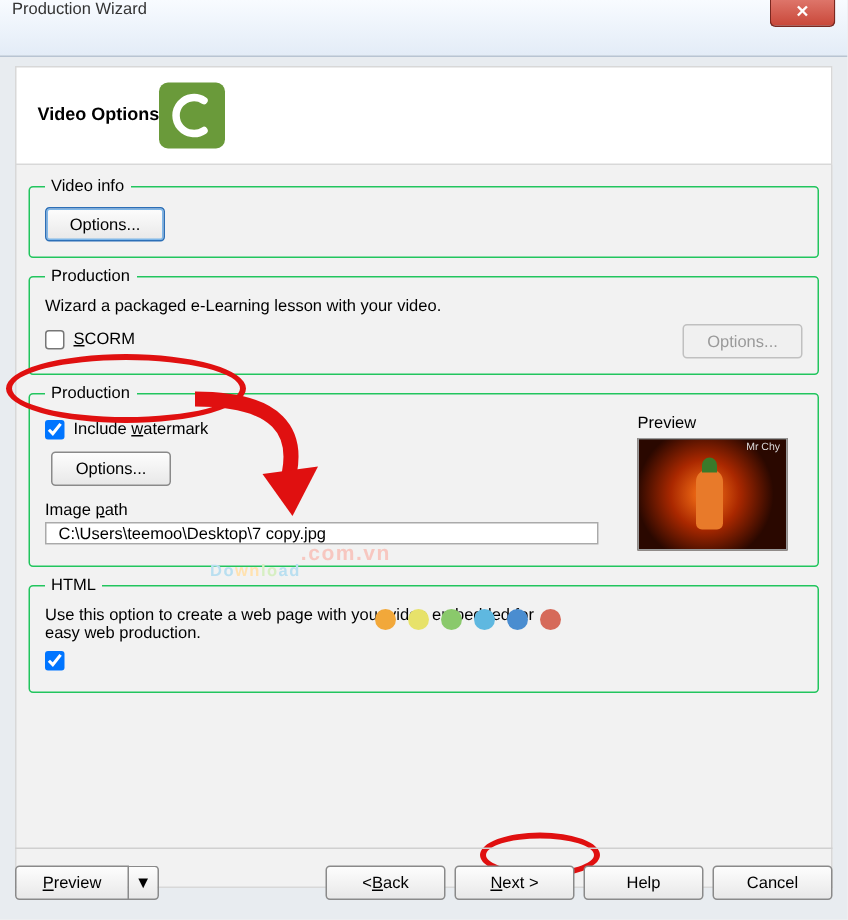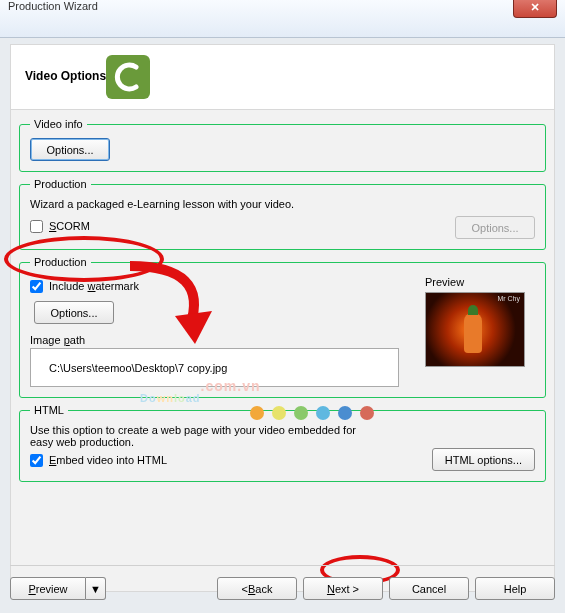--- a/index.html
+++ b/index.html
@@ -34,32 +34,32 @@
 .watermark-fs { display: flex; gap: 26px; }
 .wm-left { flex: 1; }
 .wm-right { width: 110px; }
 .wm-right .prev-label { margin-bottom: 4px; }
 .preview-img { width: 100px; height: 75px; border: 1px solid #999; background: #1a0800; position: relative; overflow: hidden; }
 .preview-img .glow { position: absolute; inset: 0; background: radial-gradient(circle at 45% 50%, #ff7a1a 0%, #aa2800 35%, #2a0800 70%); }
 .carrot { position: absolute; left: 38px; top: 20px; width: 18px; height: 40px; background: #e87a2a; border-radius: 8px 8px 4px 4px; }
 .carrot::before { content:""; position:absolute; top:-8px; left:4px; width:10px; height:10px; background:#3a7a2a; border-radius:50% 50% 0 0; }
 .mc { position: absolute; top: 2px; right: 4px; color: #ddd; font-size: 7px; }
 
-.path-input { width: 100%; height: 39px; border: 1px solid #aaa; background: #fff; padding: 2px 18px; margin-top: 2px; }
+.path-input { width: 100%; height: 15px; border: 1px solid #aaa; background: #fff; padding: 2px 8px; margin-top: 2px; }
 
 .red-ellipse { position: absolute; border: 4px solid #e01010; border-radius: 50%; pointer-events: none; }
 .ell1 { left: 4px; top: 236px; width: 160px; height: 46px; }
 .ell2 { left: 320px; top: 555px; width: 80px; height: 30px; }
 
 .arrow-svg { position: absolute; left: 120px; top: 256px; pointer-events: none; }
 
 .dots { position: absolute; left: 250px; top: 406px; display: flex; gap: 8px; }
 .dot { width: 14px; height: 14px; border-radius: 50%; }
 
-.wm-text { position: absolute; left: 140px; top: 378px; font-size: 26px; font-weight: bold; letter-spacing: 1px; pointer-events: none; }
+.wm-text { position: absolute; left: 140px; top: 360px; font-size: 26px; font-weight: bold; letter-spacing: 1px; pointer-events: none; }
 .wm-text .b { color: #b9dff0; } .wm-text .o { color: #ffe2b0; } .wm-text .g { color: #d6efc2; }
 .wm-text .vn { color: #f7c7c0; font-size: 14px; vertical-align: top; }
 
 .footer { position: absolute; left: 10px; right: 10px; bottom: 10px; height: 38px; border-top: 1px solid #d0d0d0; padding-top: 8px; display: flex; align-items: center; }
 .footer .preview-btn { display: flex; }
 .footer .preview-btn .main { border-radius: 3px 0 0 3px; min-width: 76px; }
 .footer .preview-btn .dd { border-radius: 0 3px 3px 0; min-width: 18px; border-left: none; padding: 3px 4px; }
 .footer .spacer { flex: 1; }
 .footer .navbtns { display: flex; gap: 6px; }
 </style>
@@ -128,24 +128,22 @@
     </div>
   </fieldset>
 
   <fieldset>
     <legend>HTML</legend>
     <div class="row">
       <div style="max-width:340px">
         <div class="desc">Use this option to create a web page with your video embedded for easy web production.</div>
         <label class="checkbox-row">
           <input type="checkbox" checked="" style="">
-          <span><span class="underline-hotkey">E</span>mbed video into HTML</span>
         </label>
       </div>
-      <button class="btn" style="min-width:100px;align-self:flex-end">HTML options...</button>
     </div>
   </fieldset>
 
 </div>
 
 <div class="red-ellipse ell1"></div>
 <svg class="arrow-svg" width="120" height="100">
   <path d="M10 10 Q 90 10 70 70" stroke="#e01010" stroke-width="10" fill="none"></path>
   <path d="M55 60 L75 88 L92 55 Z" fill="#e01010"></path>
 </svg>
@@ -166,16 +164,16 @@
 
 <div class="footer">
   <div class="preview-btn">
     <button class="btn main"><span class="underline-hotkey">P</span>review</button>
     <button class="btn dd">▼</button>
   </div>
   <div class="spacer"></div>
   <div class="navbtns">
     <button class="btn">&lt; <span class="underline-hotkey">B</span>ack</button>
     <button class="btn"><span class="underline-hotkey">N</span>ext &gt;</button>
+    <button class="btn">Help</button>
     <button class="btn">Cancel</button>
-    <button class="btn">Help</button>
   </div>
 </div>
 
 </body></html>

